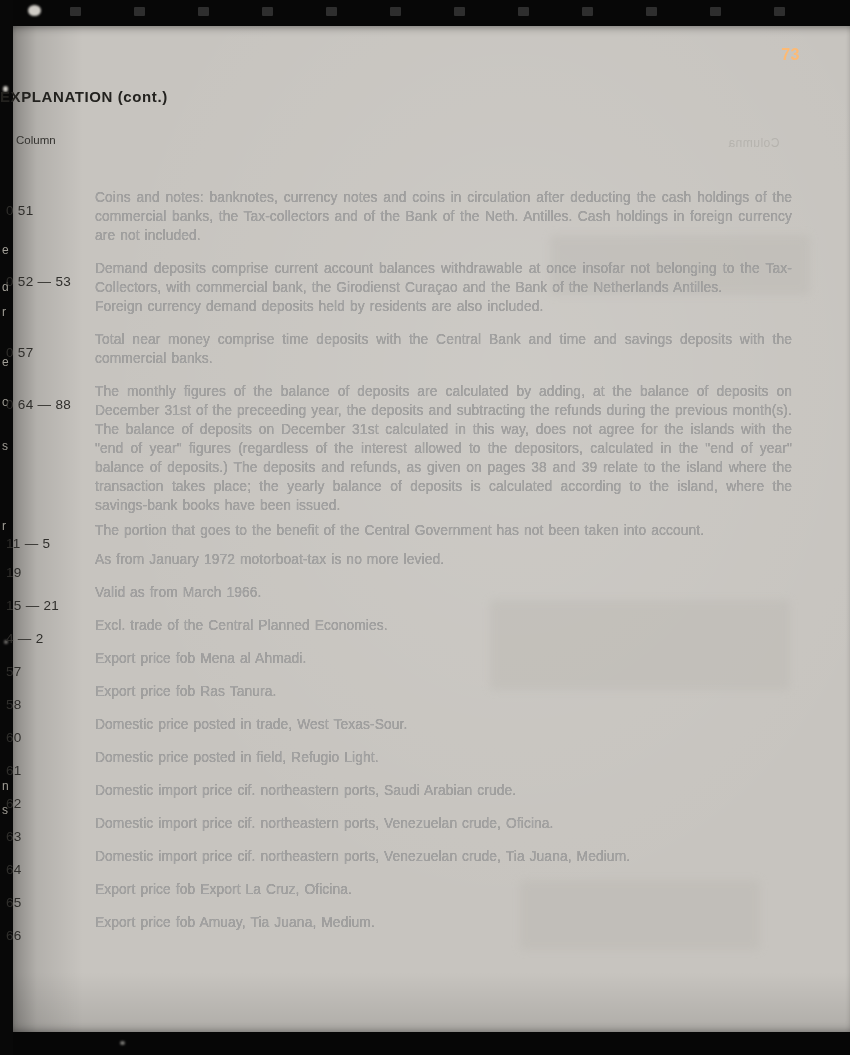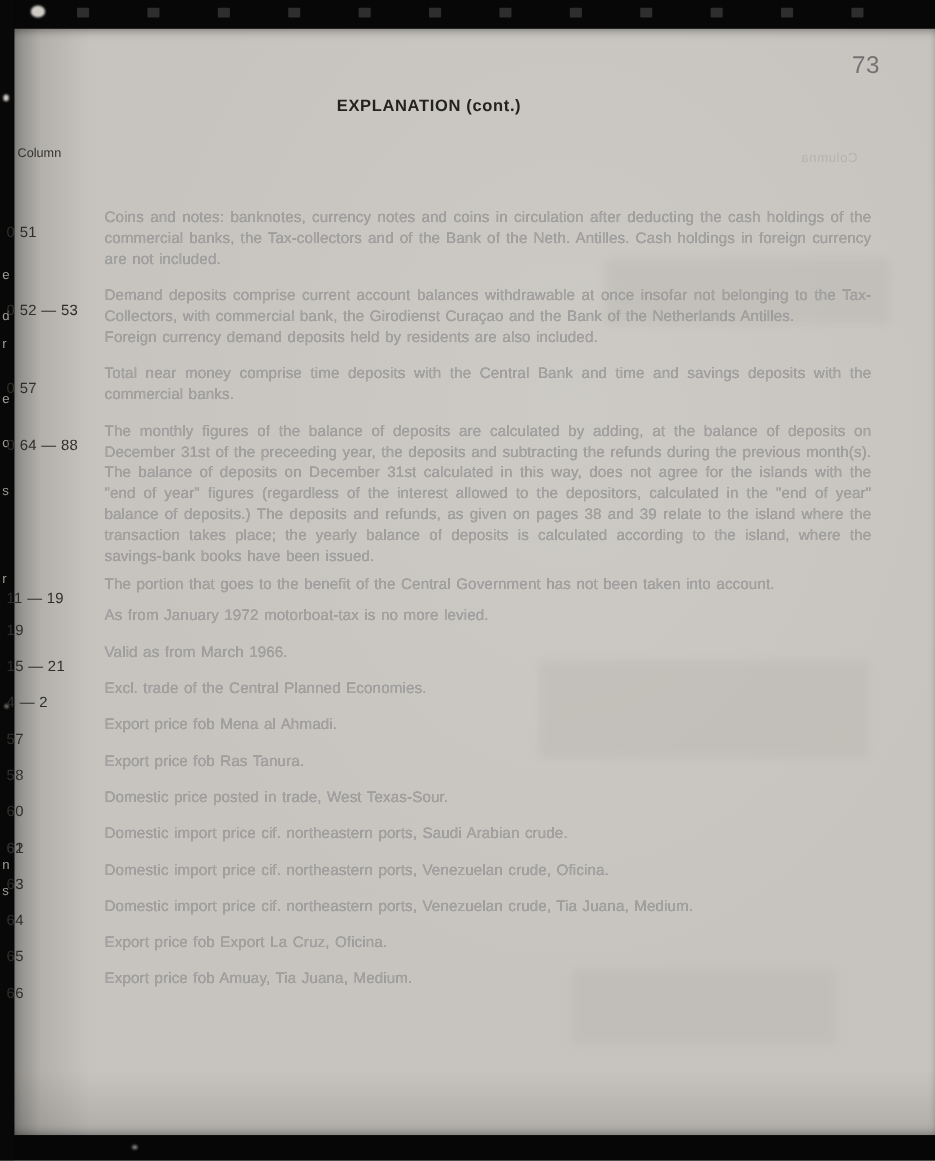--- a/index.html
+++ b/index.html
@@ -32,24 +32,24 @@
     position:absolute;color:#92908a;opacity:0.35;
     transform:scaleX(-1);font-size:12px;letter-spacing:0.5px;
     filter:blur(0.4px);
   }
   .smudge{position:absolute;background:#b7b4ae;opacity:0.35;filter:blur(4px);border-radius:4px;}
   
   .edge-letter{position:absolute;left:2px;color:#a19e96;font-size:12px;line-height:12px;}
   
   .page-number{
     position:absolute;top:46px;right:50px;
-    font-size:22px;font-weight:normal;color:#737373;letter-spacing:0.5px;
+    font-size:16px;font-weight:bold;color:#fdba74;letter-spacing:0.5px;
   }
   .title{
-    position:absolute;top:88px;left:0;width:780px;text-align:center;
+    position:absolute;top:88px;left:0;width:780px;
     font-size:15px;font-weight:bold;color:#23221f;letter-spacing:0.6px;
   }
   .column-header{
     position:absolute;top:134px;left:16px;
     font-size:11.5px;color:#33322f;
   }
   
   .content{position:absolute;left:0;right:0;top:188px;}
   .row{position:relative;padding-left:95px;padding-right:58px;margin-bottom:14px;}
   .row.mb-sm{margin-bottom:6px;}
@@ -132,21 +132,21 @@
       <span class="col-num">0 57</span>
       <p class="entry-text">Total near money comprise time deposits with the Central Bank and time and savings deposits with the commercial banks.</p>
     </div>
 
     <div class="row mb-sm">
       <span class="col-num">0 64 — 88</span>
       <p class="entry-text">The monthly figures of the balance of deposits are calculated by adding, at the balance of deposits on December 31st of the preceeding year, the deposits and subtracting the refunds during the previous month(s). The balance of deposits on December 31st calculated in this way, does not agree for the islands with the "end of year" figures (regardless of the interest allowed to the depositors, calculated in the "end of year" balance of deposits.) The deposits and refunds, as given on pages 38 and 39 relate to the island where the transaction takes place; the yearly balance of deposits is calculated according to the island, where the savings-bank books have been issued.</p>
     </div>
 
     <div class="row mb-md">
-      <span class="col-num">11 — 19</span>
+      <span class="col-num">11 — 5</span>
       <p class="entry-text">The portion that goes to the benefit of the Central Government has not been taken into account.</p>
     </div>
 
     <div class="row single">
       <span class="col-num">19</span>
       <p class="entry-text">As from January 1972 motorboat-tax is no more levied.</p>
     </div>
 
     <div class="row single">
       <span class="col-num">15 — 21</span>
@@ -169,20 +169,21 @@
     </div>
 
 
     <div class="row single">
       <span class="col-num">60</span>
       <p class="entry-text">Domestic price posted in trade, West Texas-Sour.</p>
     </div>
 
     <div class="row single">
       <span class="col-num">61</span>
+      <p class="entry-text">Domestic price posted in field, Refugio Light.</p>
     </div>
 
     <div class="row single">
       <span class="col-num">62</span>
       <p class="entry-text">Domestic import price cif. northeastern ports, Saudi Arabian crude.</p>
     </div>
 
     <div class="row single">
       <span class="col-num">63</span>
       <p class="entry-text">Domestic import price cif. northeastern ports, Venezuelan crude, Oficina.</p>

